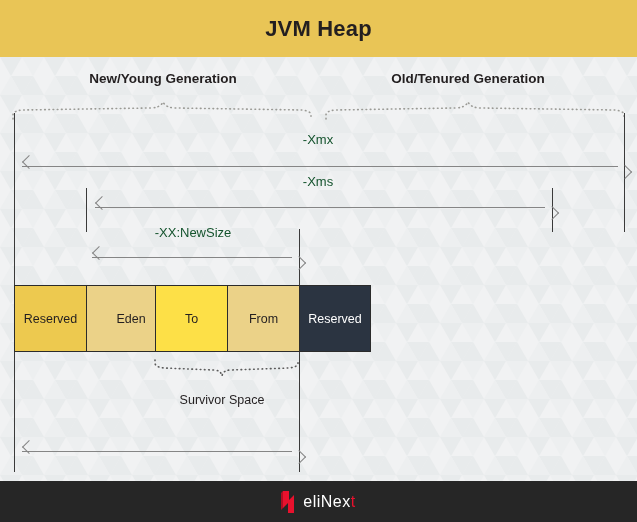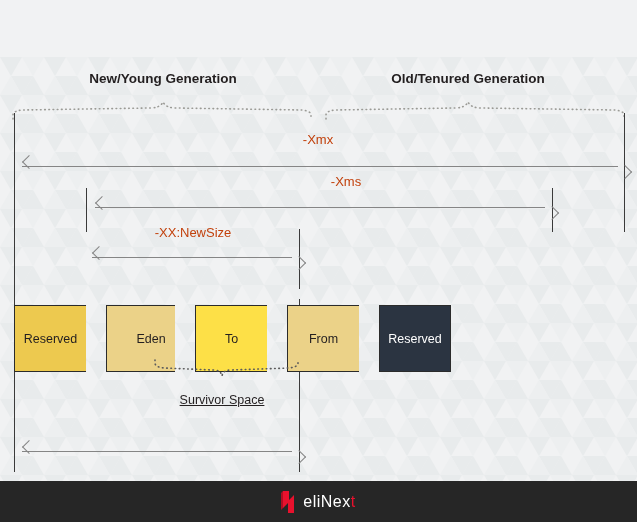--- a/index.html
+++ b/index.html
@@ -92,34 +92,33 @@
     height: 9px;
     border-top: 1px solid #858585;
     border-left: 1px solid #858585;
   }
   .dim .head.left  { left: 0;  transform: rotate(-45deg); transform-origin: 0 0; }
   .dim .head.right { right: 0; transform: rotate(135deg); transform-origin: 100% 100%; }
 
   .dim-label {
     position: absolute;
     font-size: 13px;
-    color: #c2410c;
+    color: #14532d;
     white-space: nowrap;
     transform: translateX(-50%);
   }
 
   
   #blocks {
     position: absolute;
     left: 14px;
-    top: 248px;
+    top: 228px;
     width: 618px;
     height: 67px;
     display: flex;
-    gap: 20px;
   }
   .block {
     position: relative;
     display: flex;
     align-items: center;
     justify-content: center;
     font-size: 12.5px;
     color: #231F20;
     box-sizing: border-box;
     border: 1px solid #2B2B2B;
@@ -171,20 +170,23 @@
     letter-spacing: 0.5px;
     font-weight: normal;
   }
   #logo-word .accent { color: #E8112D; }
 </style>
 </head>
 <body>
 
 <div id="page">
 
+  <div id="header">
+    <div id="header-title">JVM Heap</div>
+  </div>
 
   <div id="canvas">
 
     <svg id="watermark" width="637" height="424" viewBox="0 0 637 424" xmlns="http://www.w3.org/2000/svg">
       <defs>
         <pattern id="tri" width="44" height="38" patternUnits="userSpaceOnUse">
           <rect width="44" height="38" fill="#F1F2F3"></rect>
           <path d="M0 0 L22 0 L11 19 Z" fill="#E8EBEC"></path>
           <path d="M22 0 L44 0 L33 19 Z" fill="#EDEFF0"></path>
           <path d="M11 19 L33 19 L22 38 Z" fill="#E8EBEC"></path>
@@ -212,21 +214,21 @@
     <div class="vline" style="left:552px; top:131px; height:44px;"></div>
     <div class="vline" style="left:624px; top:56px;  height:119px;"></div>
 
     <div class="dim-label" style="left:318px; top:75px;">-Xmx</div>
     <div class="dim" style="left:22px; top:109px; width:596px;">
       <div class="bar"></div>
         <div class="head left"></div>
         <div class="head right"></div>
     </div>
 
-    <div class="dim-label" style="left:318px; top:117px;margin-left:28px;">-Xms</div>
+    <div class="dim-label" style="left:318px; top:117px;">-Xms</div>
     <div class="dim" style="left:95px; top:150px; width:450px;">
       <div class="bar"></div>
         <div class="head left"></div>
         <div class="head right"></div>
     </div>
 
     <div class="dim-label" style="left:193px; top:168px;">-XX:NewSize</div>
     <div class="dim" style="left:92px; top:200px; width:200px;">
       <div class="bar"></div>
         <div class="head left"></div>
@@ -248,21 +250,21 @@
       </div>
       <div class="block reserved-old" style="width:72px;">
         <span>Reserved</span>
       </div>
     </div>
 
     <svg class="brace" style="left:0; top:300px;" width="637" height="22" viewBox="0 0 637 22" xmlns="http://www.w3.org/2000/svg">
       <path d="M155 3 L155 6 Q155 10 164 11 L213 13 Q221 13 222 19 Q223 13 231 13 L289 11 Q298 10 298 6 L298 3" fill="none" stroke="#5B5B5B" stroke-width="1.6" stroke-linecap="round" stroke-dasharray="0.6 3.6"></path>
     </svg>
 
-    <div id="survivor-label" style="left:222px; top:336px;text-decoration:underline;">Survivor Space</div>
+    <div id="survivor-label" style="left:222px; top:336px;">Survivor Space</div>
 
     <div class="dim" style="left:22px; top:394px; width:270px;">
       <div class="bar"></div>
         <div class="head left"></div>
         <div class="head right"></div>
     </div>
 
   </div>
 
   <div id="footer">

